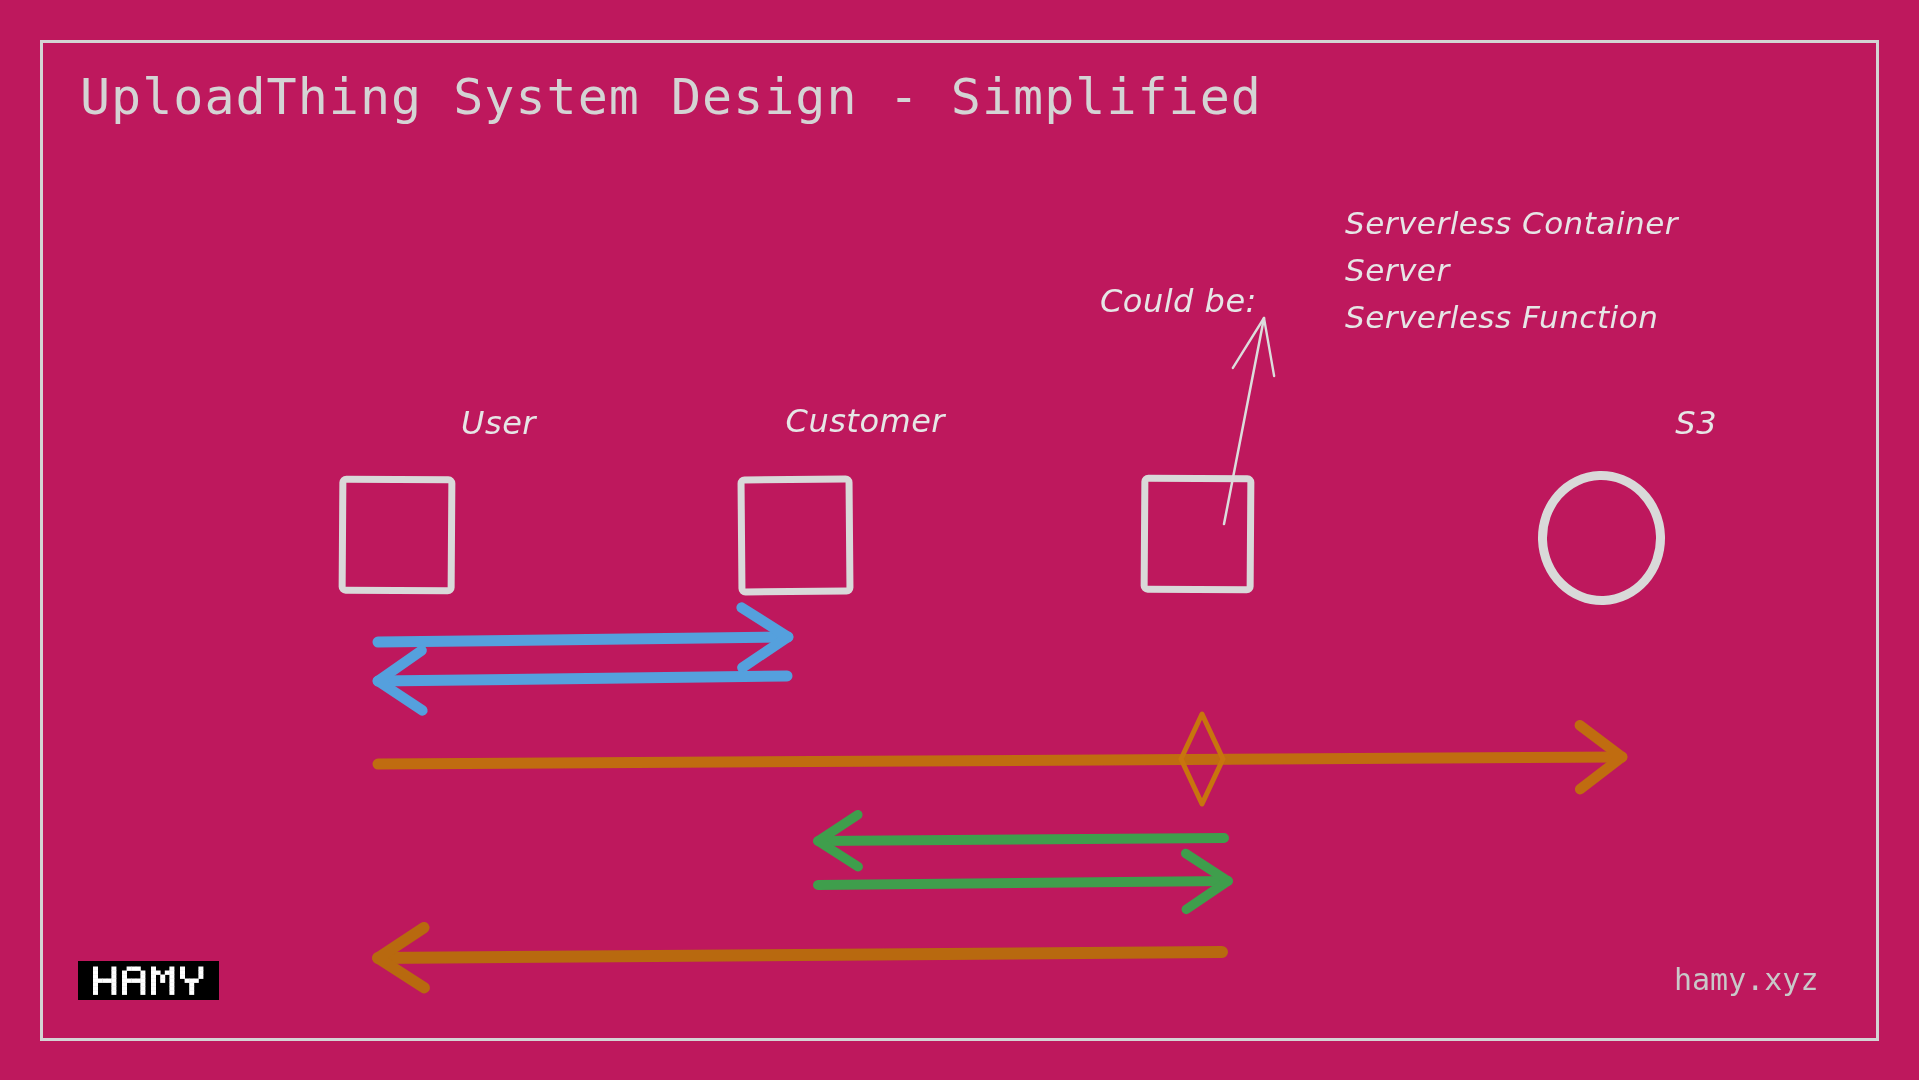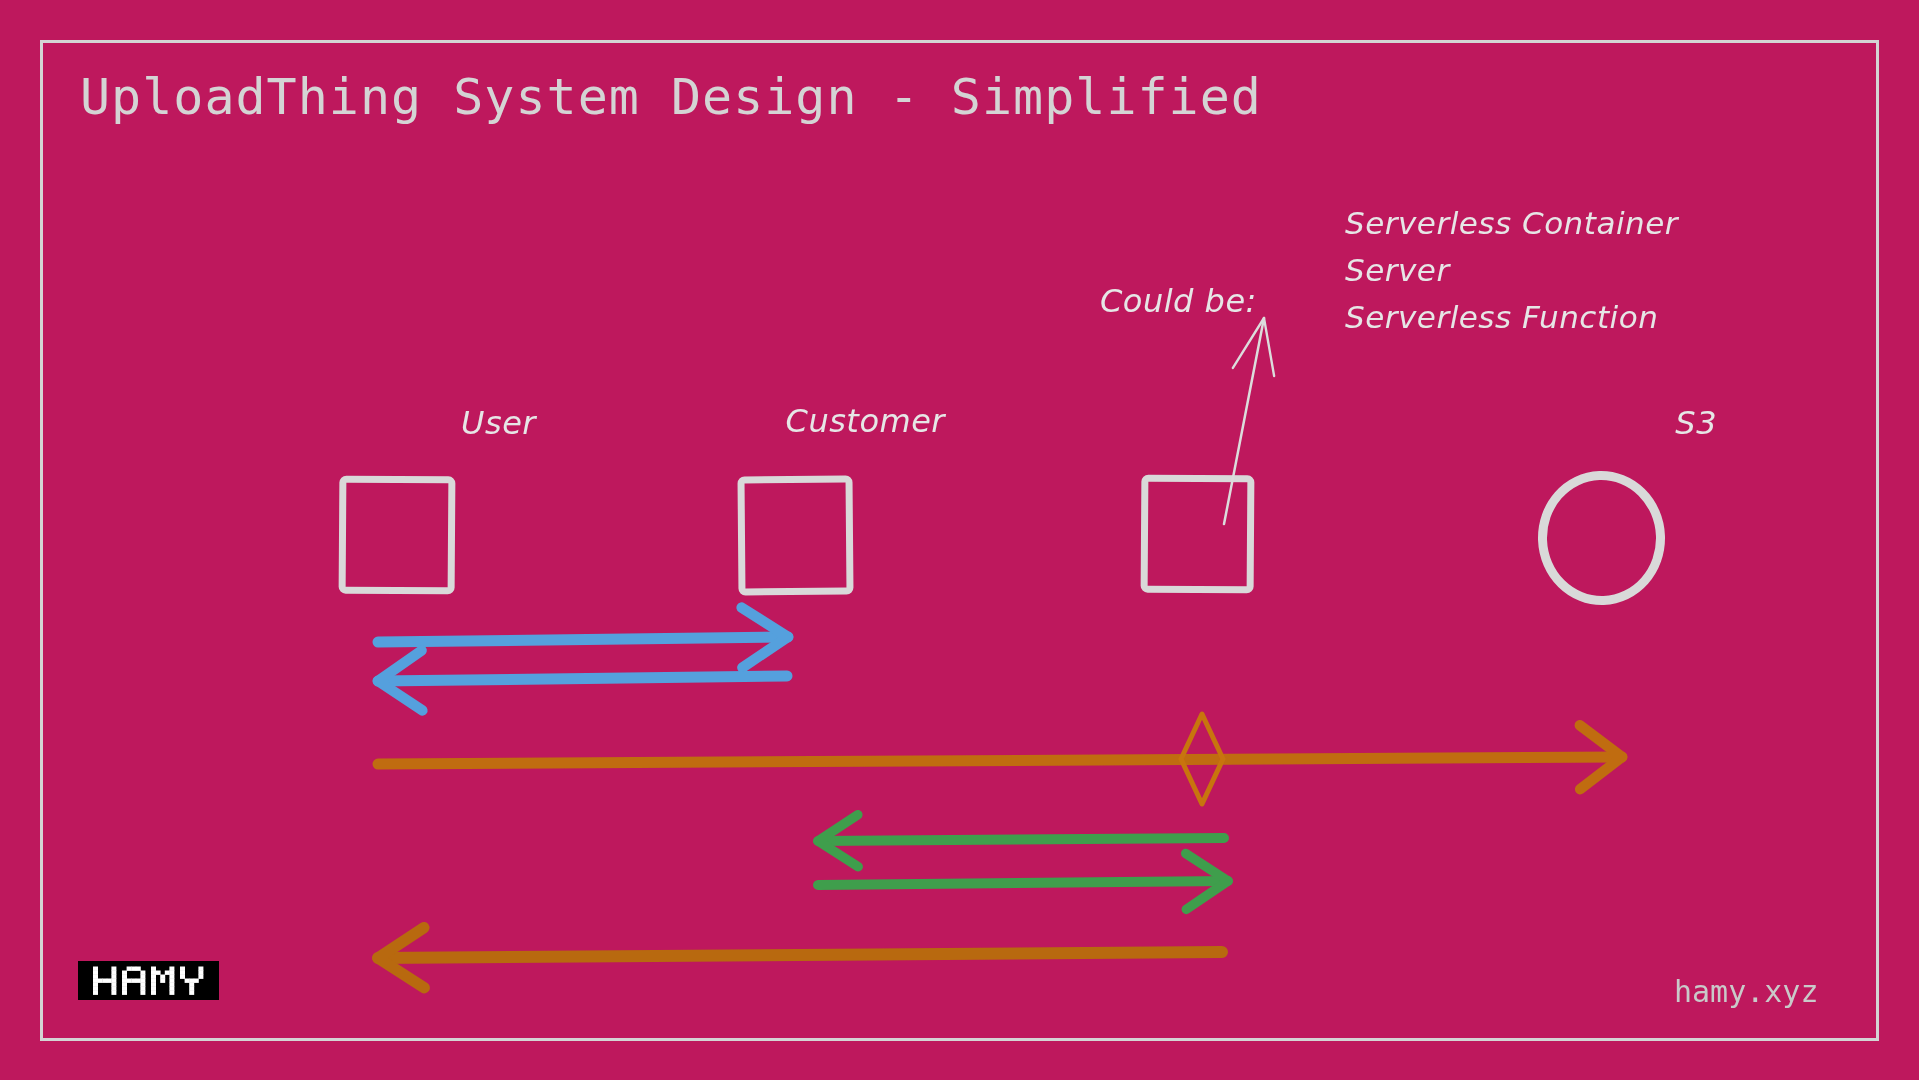--- a/index.html
+++ b/index.html
@@ -26,21 +26,21 @@
   .lbl-s3{left:1417px;top:404px;}
   .node-shape{position:absolute;box-sizing:border-box;border:7px solid #d9d9d9;border-radius:7px;background:transparent;}
   .shape-user{left:339px;top:476px;width:116px;height:118px;transform:rotate(0.4deg);}
   .shape-customer{left:738px;top:476px;width:115px;height:119px;transform:rotate(-0.5deg);}
   .shape-ut{left:1141px;top:475px;width:113px;height:118px;transform:rotate(0.4deg);}
   .shape-s3{left:1538px;top:471px;width:127px;height:134px;border-width:9px;border-radius:50%;transform:rotate(-2deg);}
   .overlay{position:absolute;left:0;top:0;width:1919px;height:1080px;}
   .logo{position:absolute;left:78px;top:961px;}
   .site{
     position:absolute;left:1674px;top:962px;
-    font-family:"DejaVu Sans Mono",monospace;font-size:30px;color:#c9c9c9;margin-top:12px;
+    font-family:"DejaVu Sans Mono",monospace;font-size:30px;color:#c9c9c9;
   }
 </style>
 </head>
 <body>
 
 <div class="canvas">
   <div class="frame"></div>
 
   <div class="title">UploadThing System Design - Simplified</div>
 

